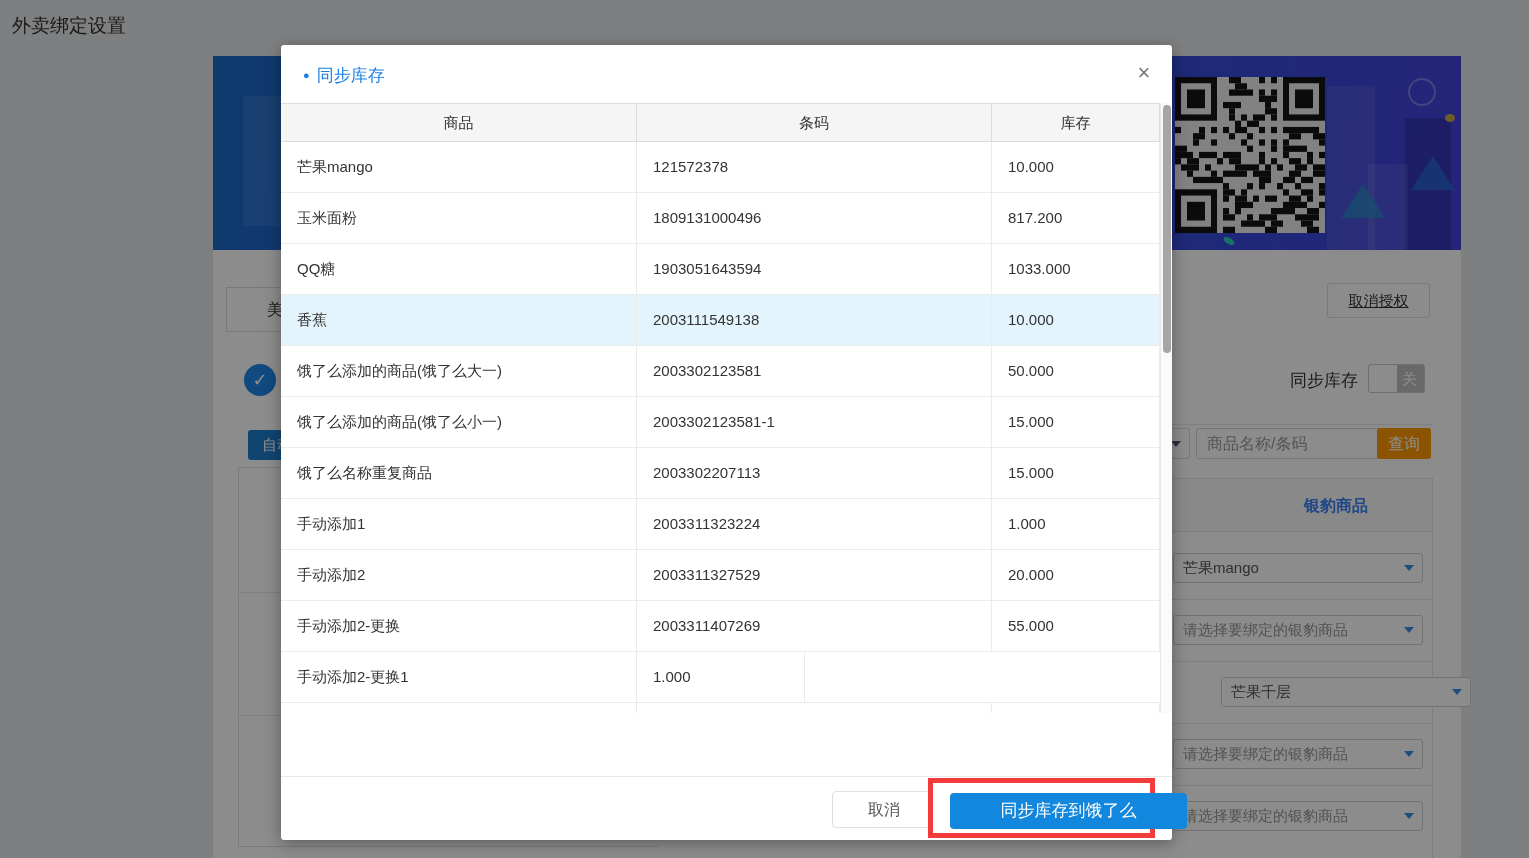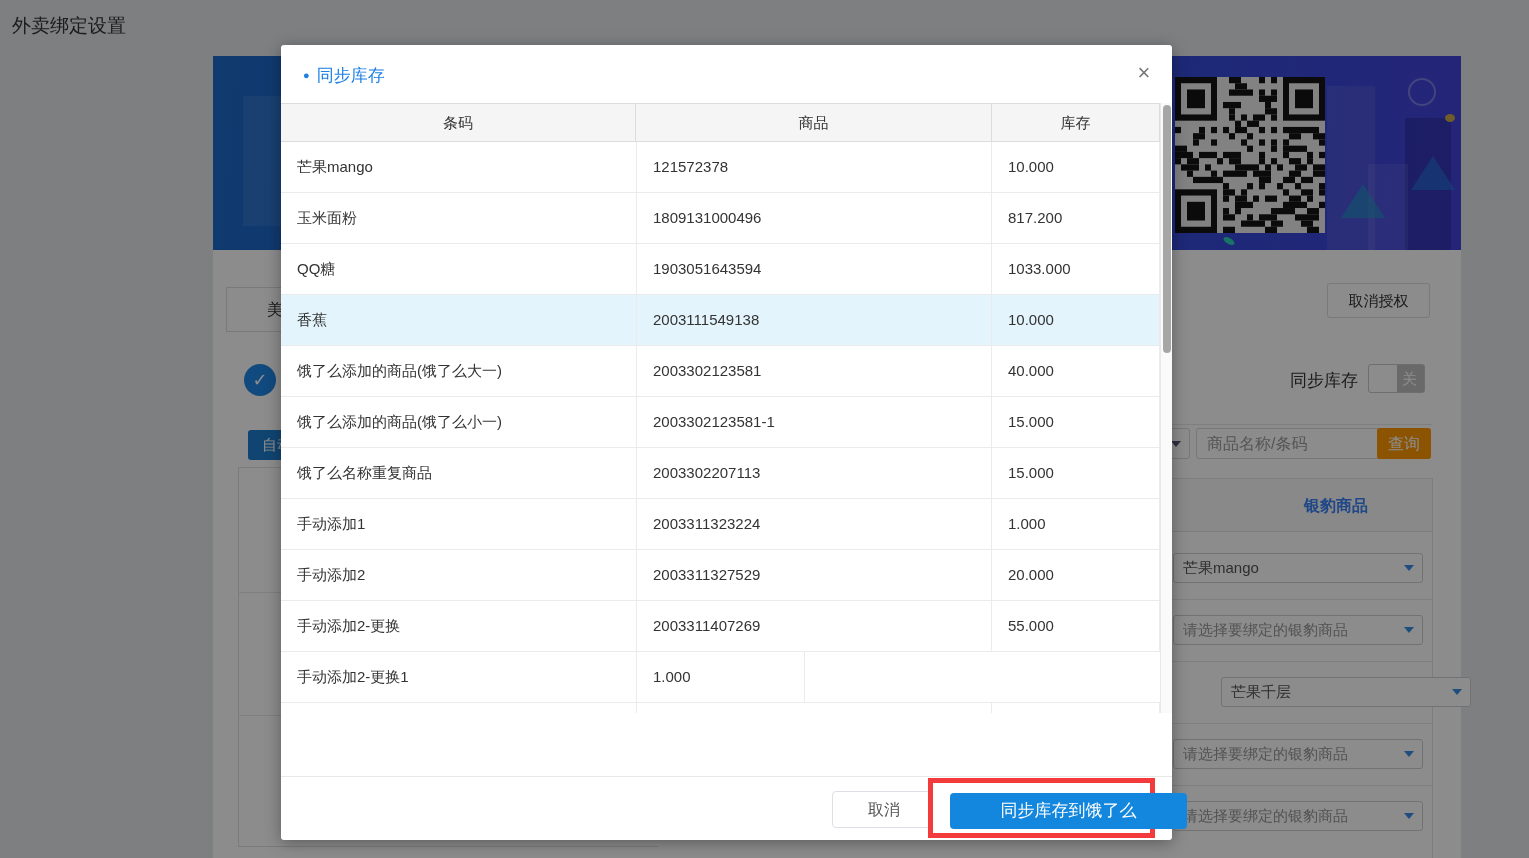--- a/index.html
+++ b/index.html
@@ -26,21 +26,21 @@
             font-size:16px; color:#333; line-height:43px; padding-left:40px; overflow:hidden; }
   .check-circle { left:31px; top:308px; width:32px; height:32px; border-radius:50%; background:#1e88e5;
                   color:#fff; font-size:18px; text-align:center; line-height:32px; }
   .auto-btn { left:35px; top:374px; width:120px; height:30px; background:#1e7fd0; border-radius:3px;
               color:#fff; font-size:15px; line-height:30px; padding-left:14px; overflow:hidden; }
   .left-panel { left:25px; top:411px; width:420px; height:380px; border:1px solid #e0e0e0; border-right:none; background:#fff; }
   .hline { position:absolute; height:1px; background:#e8e8e8; }
   .vline { position:absolute; width:1px; background:#e4e4e4; }
 
   .cancel-auth { left:1114px; top:227px; width:103px; height:35px; background:#fff; border:1px solid #dcdcdc;
-                 border-radius:3px; font-size:15px; color:#333; text-align:center; line-height:33px; }
+                 border-radius:3px; font-size:15px; color:#333; text-align:center; line-height:33px;text-decoration:underline; }
   .sync-label { left:1077px; top:313px; font-size:17px; color:#333; }
   .toggle { left:1155px; top:308px; width:57px; height:29px; border:1px solid #c8c8c8; border-radius:3px; background:#bfbfbf; overflow:hidden; }
   .toggle .knob { position:absolute; left:0; top:0; width:28px; height:27px; background:#fff; }
   .toggle .state { position:absolute; right:0; top:0; width:29px; height:27px; color:#fff; font-size:15px; text-align:center; line-height:27px; }
 
   .mini-select { left:905px; top:372px; width:72px; height:31px; background:#fff; border:1px solid #d9d9d9; border-radius:3px; }
   .caret { position:absolute; right:8px; top:50%; margin-top:-3px; width:0; height:0;
            border-left:5px solid transparent; border-right:5px solid transparent; border-top:6px solid #557; }
   .search-input { left:983px; top:372px; width:208px; height:31px; background:#fff; border:1px solid #d9d9d9; border-radius:3px;
                   font-size:16px; color:#9a9a9a; line-height:29px; padding-left:10px; }
@@ -359,22 +359,22 @@
   <div class="abs overlay"></div>
 
   <div class="abs modal">
     <div class="modal-header">
       <div class="modal-title"><span class="bullet">●</span><span>同步库存</span></div>
       <div class="modal-close">×</div>
     </div>
 
     <div class="tbl">
       <div class="tbl-head">
+        <div class="th c0">商品</div>
         <div class="th c1">条码</div>
-        <div class="th c0">商品</div>
         <div class="th c2">库存</div>
       </div>
       <div id="tbl-body">
           <div class="tr">
             <div class="td c0">芒果mango</div>
             <div class="td c1">121572378</div>
             <div class="td c2">10.000</div>
           </div>
           <div class="tr">
             <div class="td c0">玉米面粉</div>
@@ -387,21 +387,21 @@
             <div class="td c2">1033.000</div>
           </div>
           <div class="tr hl">
             <div class="td c0">香蕉</div>
             <div class="td c1">2003111549138</div>
             <div class="td c2">10.000</div>
           </div>
           <div class="tr">
             <div class="td c0">饿了么添加的商品(饿了么大一)</div>
             <div class="td c1">2003302123581</div>
-            <div class="td c2">40.000</div>
+            <div class="td c2">50.000</div>
           </div>
           <div class="tr">
             <div class="td c0">饿了么添加的商品(饿了么小一)</div>
             <div class="td c1">2003302123581-1</div>
             <div class="td c2">15.000</div>
           </div>
           <div class="tr">
             <div class="td c0">饿了么名称重复商品</div>
             <div class="td c1">2003302207113</div>
             <div class="td c2">15.000</div>

